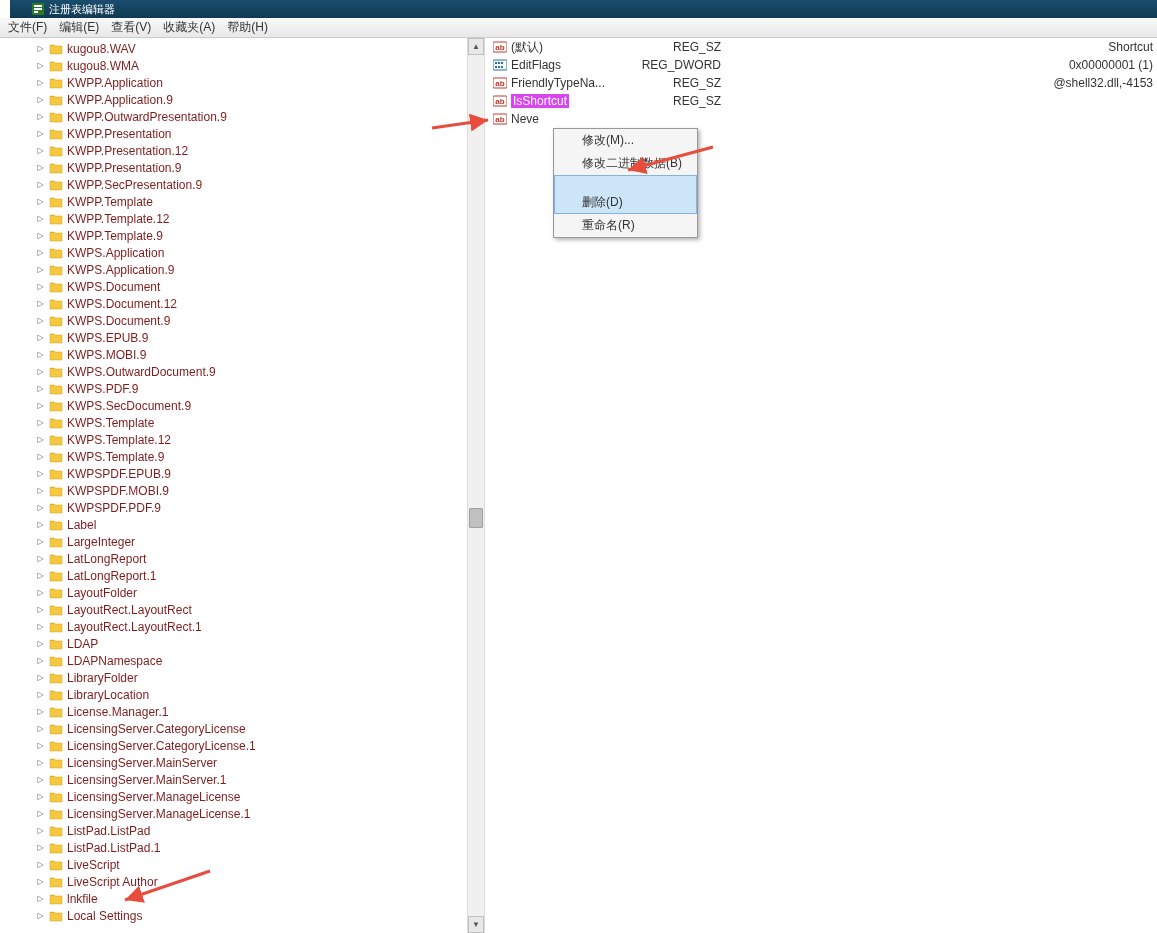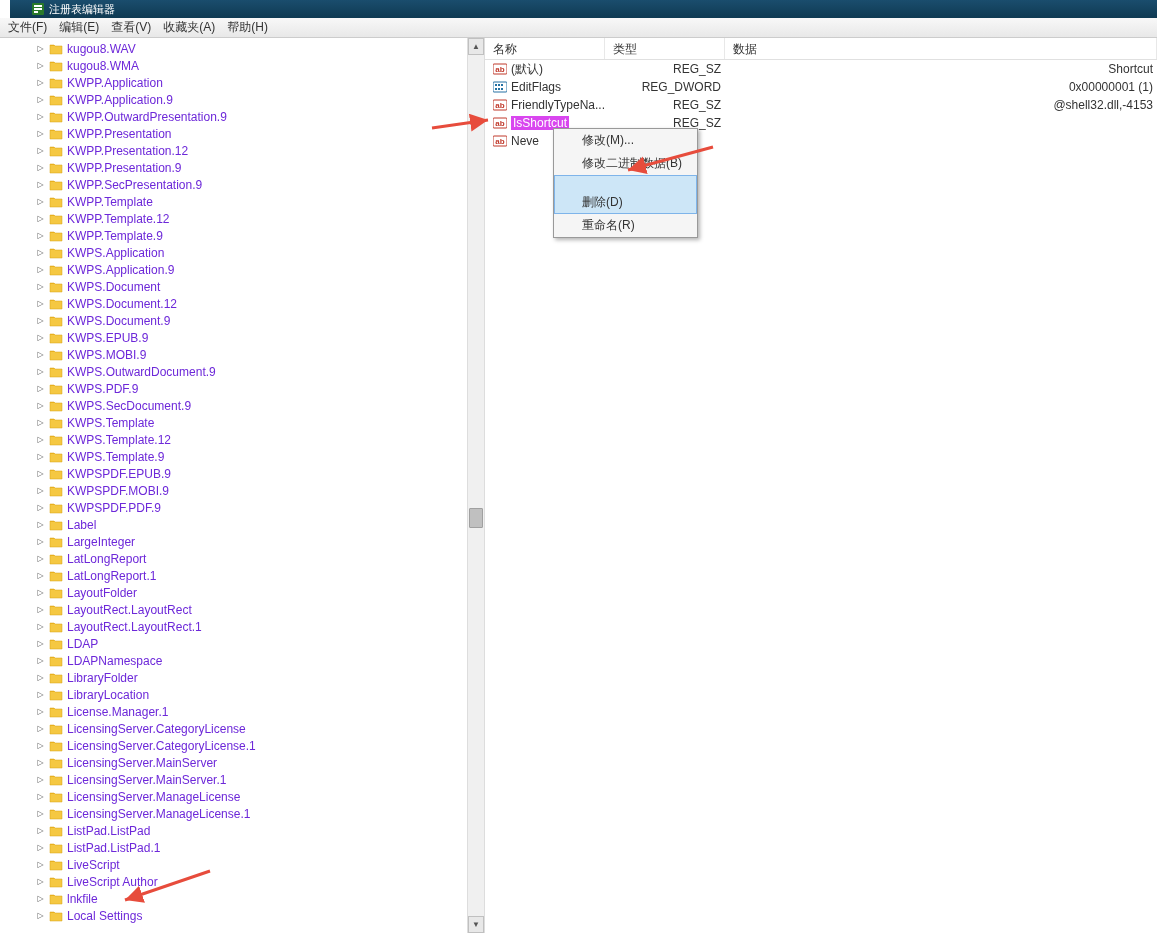--- a/index.html
+++ b/index.html
@@ -12,21 +12,21 @@
     .menubar-item { padding: 2px 6px; font-size: 12px; color: #333; cursor: default; }
     
     .content { display: flex; height: calc(100% - 38px); }
     
     .tree-panel { width: 485px; background: #fff; overflow: hidden; position: relative; border-right: 1px solid #ddd; }
     .tree-container { padding: 2px 0; }
     .tree-item { display: flex; align-items: center; height: 17px; padding-left: 36px; cursor: default; white-space: nowrap; }
     .tree-expand { width: 9px; height: 9px; margin-right: 4px; display: inline-flex; align-items: center; justify-content: center; color: #666; font-size: 8px; }
     .folder-icon { width: 14px; height: 12px; margin-right: 4px; display: inline-block; }
     .folder-icon svg { width: 14px; height: 12px; }
-    .tree-label { font-size: 12px; color: #6d28d9; }
+    .tree-label { font-size: 12px; color: #7f1d1d; }
     
     .vscroll { position: absolute; right: 0; top: 0; bottom: 0; width: 17px; background: #f0f0f0; border-left: 1px solid #ddd; }
     .vscroll-thumb { position: absolute; left: 1px; right: 1px; background: #c0c0c0; border: 1px solid #a0a0a0; border-radius: 1px; }
     .vscroll-btn { position: absolute; left: 0; right: 0; height: 17px; background: #e8e8e8; border: 1px solid #c0c0c0; display: flex; align-items: center; justify-content: center; font-size: 8px; color: #555; }
     
     .list-panel { flex: 1; background: #fff; position: relative; }
     .list-header { display: flex; height: 22px; border-bottom: 1px solid #e0e0e0; background: #fff; }
     .list-header-cell { padding: 3px 8px; font-size: 12px; color: #333; border-right: 1px solid #e8e8e8; }
     .list-header-cell.name { width: 120px; }
     .list-header-cell.type { width: 120px; }
@@ -493,25 +493,20 @@
         </div>
       </div>
     <div class="vscroll">
       <div class="vscroll-btn" style="top:0">▲</div>
       <div class="vscroll-thumb" style="top:470px; height:20px;"></div>
       <div class="vscroll-btn" style="bottom:0">▼</div>
     </div>
   </div>
 
   <div class="list-panel">
-    <div class="list-header">
-      <div class="list-header-cell name">名称</div>
-      <div class="list-header-cell type">类型</div>
-      <div class="list-header-cell data">数据</div>
-    </div>
     <div id="list-container">
         <div class="list-row">
           <div class="list-cell name">
             <span class="value-icon"><svg viewBox="0 0 14 14">
                 <rect x="0" y="2" width="14" height="10" fill="#fff" stroke="#c0392b" stroke-width="1" rx="1"></rect>
                 <text x="7" y="10" font-size="8" fill="#c0392b" text-anchor="middle" font-weight="bold">ab</text>
               </svg></span>
             <span class="value-name">(默认)</span>
           </div>
           <div class="list-cell type">REG_SZ</div>

